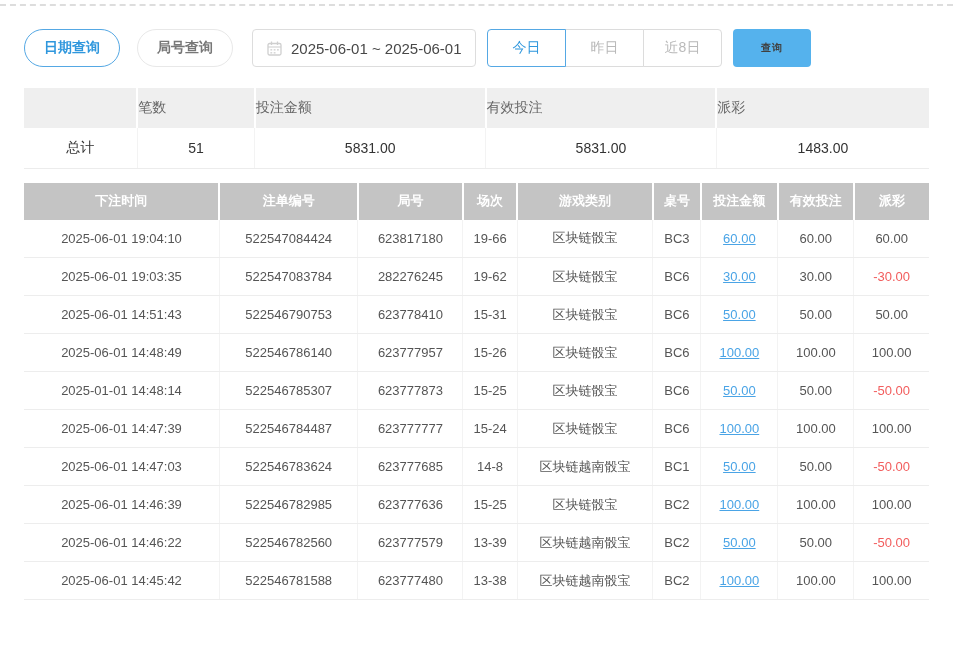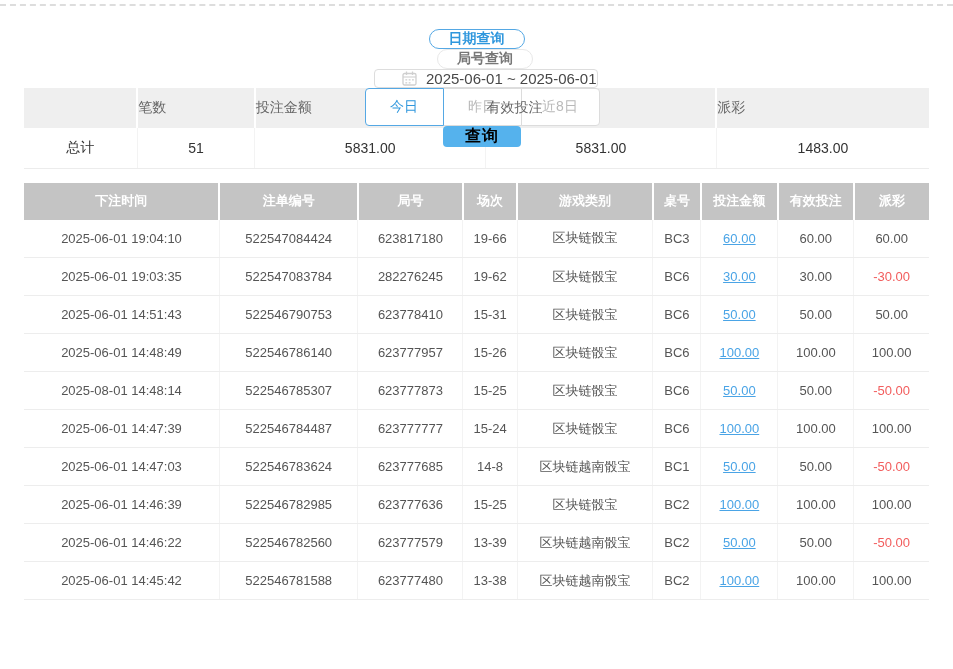--- a/index.html
+++ b/index.html
@@ -9,39 +9,39 @@
   .panel { padding: 0 24px; }
 
   
   .panel-head { display: flex; justify-content: space-between; align-items: center;
     margin-top: 22px; }
   .panel-title { font-size: 15px; font-weight: 700; color: #2f2f2f; letter-spacing: .5px; }
   .collapse-btn { width: 26px; height: 20px; display: flex; align-items: center;
     justify-content: center; cursor: pointer; margin-right: 8px; }
 
   
-  .toolbar { display: flex; align-items: center; margin-top: 23px; height: 38px; flex-direction: column; }
+  .toolbar { display: flex; align-items: center; margin-top: 23px; height: 38px; }
   .pill-btn { height: 38px; padding: 0 19px; border-radius: 19px; background: #fff;
     font-size: 14px; display: flex; align-items: center; cursor: pointer; }
   .pill-btn.active { border: 1px solid #55a8e4; color: #2f97dd; font-weight: 700; }
   .pill-btn.inactive { border: 1px solid #e8e8e8; color: #777; margin-left: 17px; font-weight: bold; }
   .date-input { margin-left: 19px; width: 224px; height: 38px; border: 1px solid #ddd;
-    border-radius: 4px; display: flex; align-items: center; padding: 0 27px;
+    border-radius: 4px; display: flex; align-items: center; padding: 0 14px;
     background: #fff; cursor: pointer; }
   .date-input .cal { flex: 0 0 auto; margin-right: 9px; display: flex; }
   .date-input .val { font-size: 15px; color: #484848; white-space: nowrap; }
   .range-group { display: flex; margin-left: 11px; }
   .range-btn { width: 79px; height: 38px; background: #fff; border: 1px solid #dcdcdc;
     font-size: 14px; color: #b9b9b9; display: flex; align-items: center;
     justify-content: center; cursor: pointer; margin-left: -1px; }
   .range-btn:first-child { margin-left: 0; border-radius: 4px 0 0 4px; }
   .range-btn:last-child { border-radius: 0 4px 4px 0; }
   .range-btn.active { border: 1px solid #55a8e4; color: #2f97dd; z-index: 1; }
   .search-btn { margin-left: 11px; width: 78px; height: 38px; border: none;
-    border-radius: 4px; background: #55b2ed; color: #000000; font-size: 16px;
+    border-radius: 4px; background: #55b2ed; color: #404040; font-size: 10px;
     font-weight: 600; cursor: pointer; letter-spacing: 1px;
     font-family: "Liberation Sans", "DejaVu Sans", sans-serif; }
 
   
   table { width: 100%; border-collapse: collapse; table-layout: fixed; }
 
   .summary-table { margin-top: 21px; }
   .summary-table th { background: #efefef; height: 40px; font-size: 14px;
     font-weight: 400; color: #666; text-align: left; border-right: 2px solid #fff; }
   .summary-table th:last-child { border-right: none; }
@@ -190,21 +190,21 @@
           <td>522546786140</td>
           <td>623777957</td>
           <td>15-26</td>
           <td>区块链骰宝</td>
           <td>BC6</td>
           <td><a class="bet-link">100.00</a></td>
           <td>100.00</td>
           <td>100.00</td>
         </tr>
         <tr>
-          <td>2025-08-01 14:48:14</td>
+          <td>2025-01-01 14:48:14</td>
           <td>522546785307</td>
           <td>623777873</td>
           <td>15-25</td>
           <td>区块链骰宝</td>
           <td>BC6</td>
           <td><a class="bet-link">50.00</a></td>
           <td>50.00</td>
           <td class="neg">-50.00</td>
         </tr>
         <tr>

